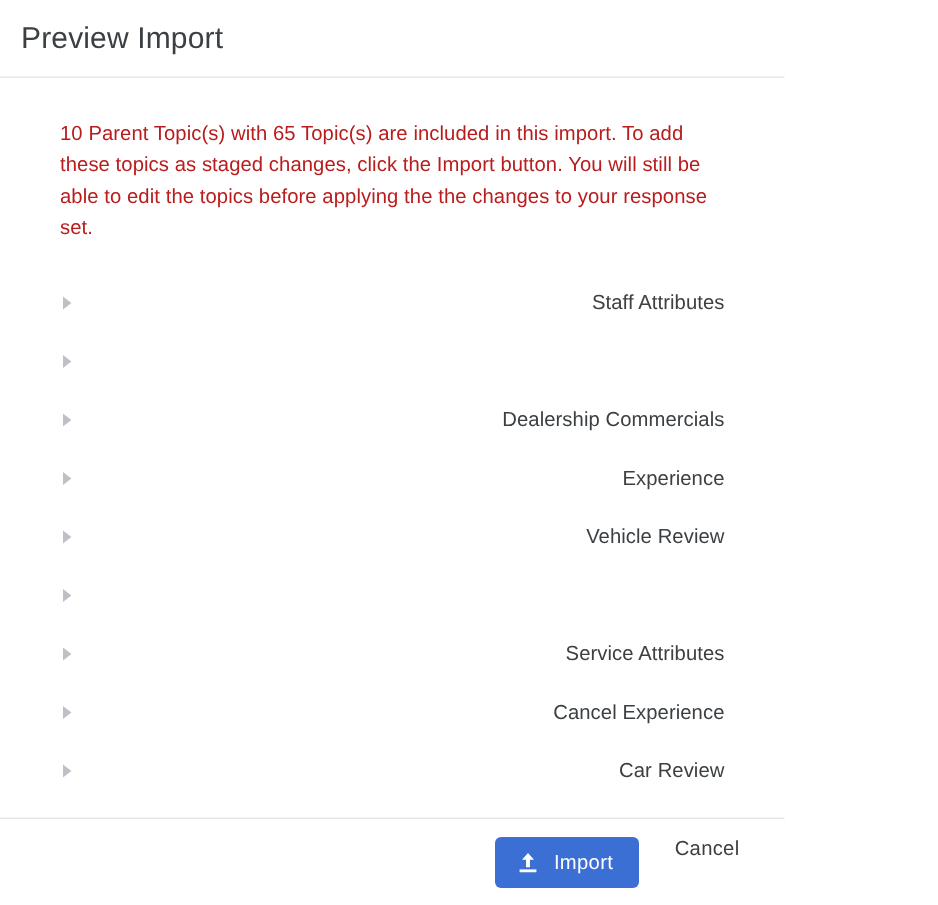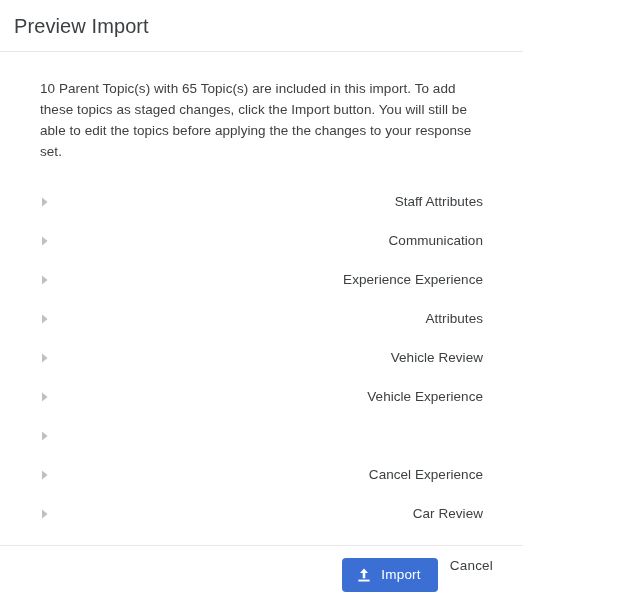--- a/index.html
+++ b/index.html
@@ -49,21 +49,21 @@
   .dialog-body {
     flex: 1 1 auto;
     padding: 26px 40px 0 40px;
     box-sizing: border-box;
     overflow: hidden;
   }
 
   .description {
     font-size: 13.5px;
     line-height: 21px;
-    color: #404040;
+    color: #b91c1c;
     max-width: 515px;
     margin: 0 0 20px 0;
     letter-spacing: 0.05px;
   }
 
   
   .topic-tree {
     list-style: none;
     margin: 0;
     padding: 0;
@@ -101,20 +101,21 @@
   
   .dialog-footer {
     height: 58px;
     min-height: 58px;
     box-sizing: border-box;
     border-top: 1px solid #e6e7e9;
     display: flex;
     align-items: center;
     justify-content: flex-end;
     padding: 0 18px 0 0;
+    gap: 12px;
   }
 
   .btn-import {
     display: inline-flex;
     align-items: center;
     justify-content: center;
     gap: 9px;
     height: 34px;
     padding: 0 17px 0 14px;
     background: #3b6fd4;
@@ -168,60 +169,59 @@
             </svg>
           </span>
           <span class="topic-label">Staff Attributes</span>
         </li>
         <li class="topic-row">
           <span class="caret-icon">
             <svg width="8" height="10" viewBox="0 0 8 10" aria-hidden="true">
               <path d="M1 0.6 L6.6 5 L1 9.4 Z" fill="#bdc1c6"></path>
             </svg>
           </span>
-          <span class="topic-label">Communication</span>
-        </li>
-        <li class="topic-row">
-          <span class="caret-icon">
-            <svg width="8" height="10" viewBox="0 0 8 10" aria-hidden="true">
-              <path d="M1 0.6 L6.6 5 L1 9.4 Z" fill="#bdc1c6"></path>
-            </svg>
-          </span>
-          <span class="topic-label">Experience Experience</span>
-        </li>
-        <li class="topic-row">
-          <span class="caret-icon">
-            <svg width="8" height="10" viewBox="0 0 8 10" aria-hidden="true">
-              <path d="M1 0.6 L6.6 5 L1 9.4 Z" fill="#bdc1c6"></path>
-            </svg>
-          </span>
-          <span class="topic-label">Attributes</span>
+        </li>
+        <li class="topic-row">
+          <span class="caret-icon">
+            <svg width="8" height="10" viewBox="0 0 8 10" aria-hidden="true">
+              <path d="M1 0.6 L6.6 5 L1 9.4 Z" fill="#bdc1c6"></path>
+            </svg>
+          </span>
+          <span class="topic-label">Dealership Commercials</span>
+        </li>
+        <li class="topic-row">
+          <span class="caret-icon">
+            <svg width="8" height="10" viewBox="0 0 8 10" aria-hidden="true">
+              <path d="M1 0.6 L6.6 5 L1 9.4 Z" fill="#bdc1c6"></path>
+            </svg>
+          </span>
+          <span class="topic-label">Experience</span>
         </li>
         <li class="topic-row">
           <span class="caret-icon">
             <svg width="8" height="10" viewBox="0 0 8 10" aria-hidden="true">
               <path d="M1 0.6 L6.6 5 L1 9.4 Z" fill="#bdc1c6"></path>
             </svg>
           </span>
           <span class="topic-label">Vehicle Review</span>
         </li>
         <li class="topic-row">
           <span class="caret-icon">
             <svg width="8" height="10" viewBox="0 0 8 10" aria-hidden="true">
               <path d="M1 0.6 L6.6 5 L1 9.4 Z" fill="#bdc1c6"></path>
             </svg>
           </span>
-          <span class="topic-label">Vehicle Experience</span>
-        </li>
-        <li class="topic-row">
-          <span class="caret-icon">
-            <svg width="8" height="10" viewBox="0 0 8 10" aria-hidden="true">
-              <path d="M1 0.6 L6.6 5 L1 9.4 Z" fill="#bdc1c6"></path>
-            </svg>
-          </span>
+        </li>
+        <li class="topic-row">
+          <span class="caret-icon">
+            <svg width="8" height="10" viewBox="0 0 8 10" aria-hidden="true">
+              <path d="M1 0.6 L6.6 5 L1 9.4 Z" fill="#bdc1c6"></path>
+            </svg>
+          </span>
+          <span class="topic-label">Service Attributes</span>
         </li>
         <li class="topic-row">
           <span class="caret-icon">
             <svg width="8" height="10" viewBox="0 0 8 10" aria-hidden="true">
               <path d="M1 0.6 L6.6 5 L1 9.4 Z" fill="#bdc1c6"></path>
             </svg>
           </span>
           <span class="topic-label">Cancel Experience</span>
         </li>
         <li class="topic-row">

